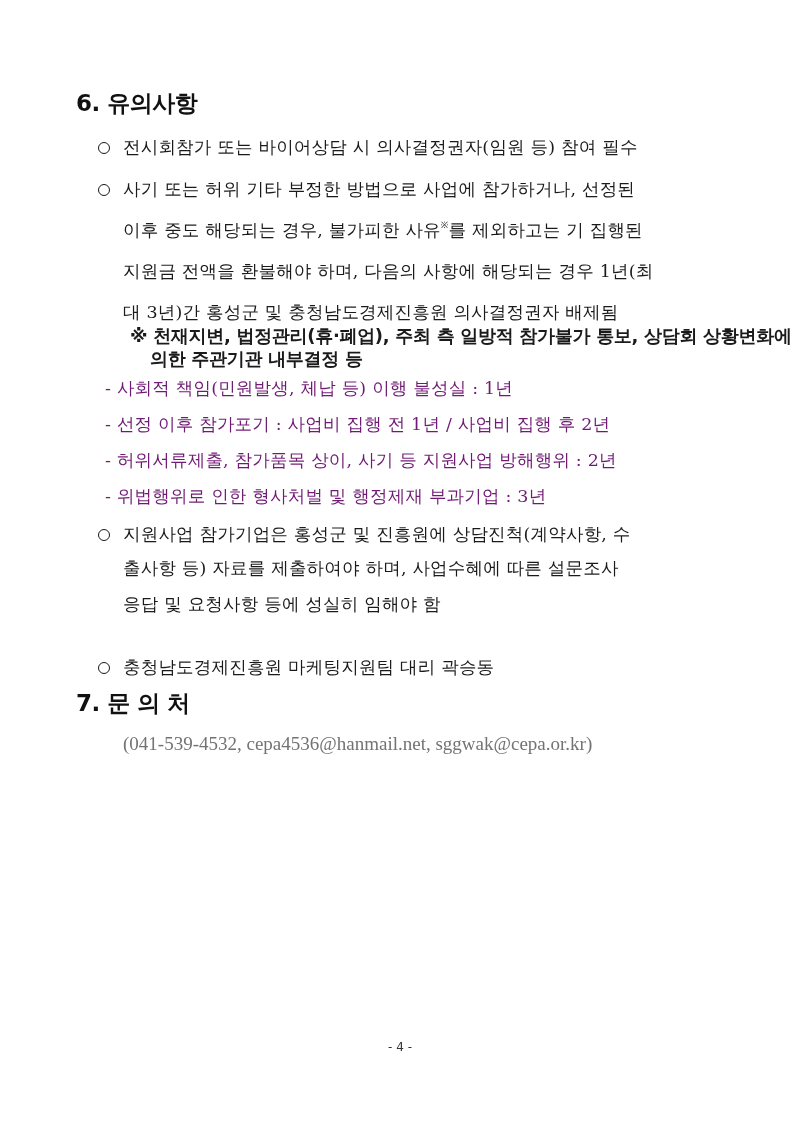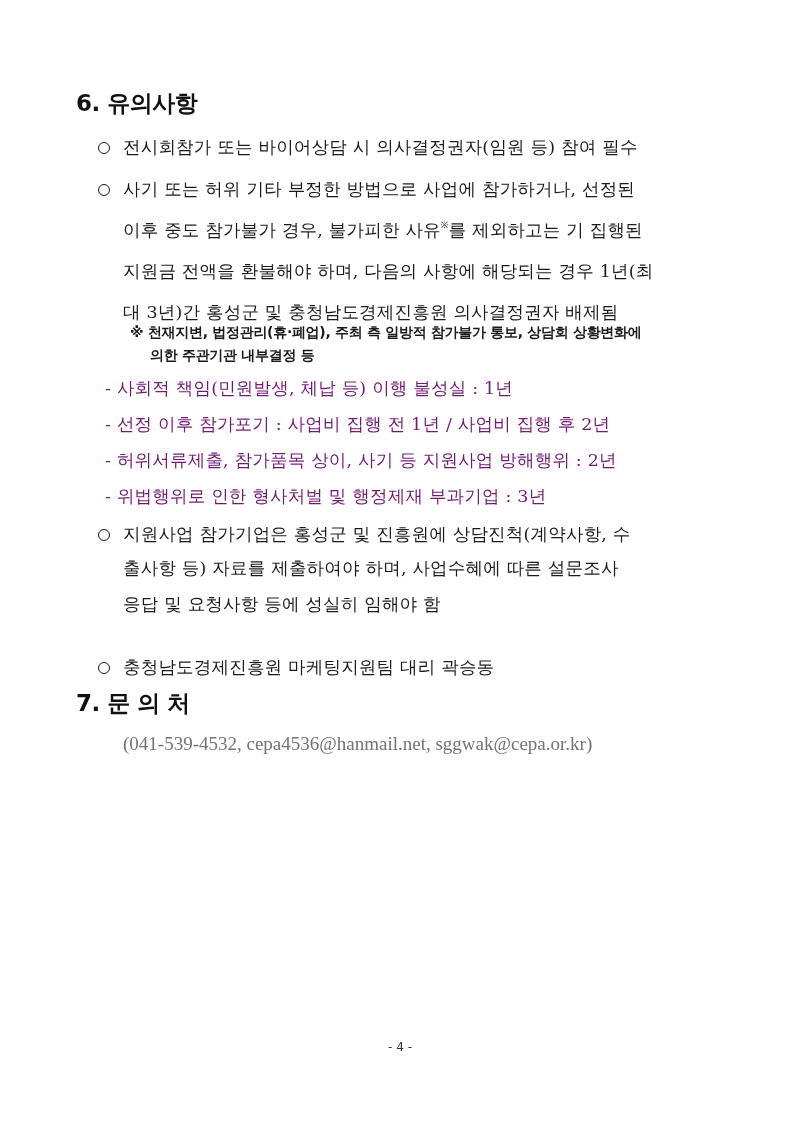--- a/index.html
+++ b/index.html
@@ -45,21 +45,21 @@
       border: 1.8px solid #1a1a1a;
       border-radius: 50%;
       margin-right: 13px;
       vertical-align: -1px;
       box-sizing: border-box;
     }
     .note {
       position: absolute;
       font-family: "DejaVu Sans", "Liberation Sans", sans-serif;
       font-weight: bold;
-      font-size: 14px;
+      font-size: 18px;
       white-space: nowrap;
       color: #1a1a1a;
       letter-spacing: -0.3px;
     }
     .dash-line {
       position: absolute;
       font-size: 17.5px;
       white-space: nowrap;
       color: #701a75;
       letter-spacing: 0.2px;
@@ -94,21 +94,21 @@
   <div class="section-title" style="top:88px;">6. 유의사항</div>
 
   <div class="line" style="left:98px; top:135px;">
     <span class="bullet"></span><span>전시회참가 또는 바이어상담 시 의사결정권자(임원 등) 참여 필수</span>
   </div>
 
   <div class="line" style="left:98px; top:177px;">
     <span class="bullet"></span><span>사기 또는 허위 기타 부정한 방법으로 사업에 참가하거나, 선정된</span>
   </div>
   <div class="line" style="left:123px; top:218px;">
-    <span>이후 중도 참가불가 경우, 불가피한 사유</span><sup class="mark">※</sup><span>를 제외하고는 기 집행된</span>
+    <span>이후 중도 해당되는 경우, 불가피한 사유</span><sup class="mark">※</sup><span>를 제외하고는 기 집행된</span>
   </div>
   <div class="line" style="left:123px; top:259px;">지원금 전액을 환불해야 하며, 다음의 사항에 해당되는 경우 1년(최</div>
   <div class="line" style="left:123px; top:300px;">대 3년)간 홍성군 및 충청남도경제진흥원 의사결정권자 배제됨</div>
 
   <div class="note" style="left:130px; top:324px;">※ 천재지변, 법정관리(휴·폐업), 주최 측 일방적 참가불가 통보, 상담회 상황변화에</div>
   <div class="note" style="left:150px; top:347px;">의한 주관기관 내부결정 등</div>
 
   <div class="dash-line" style="left:105px; top:376px;">- 사회적 책임(민원발생, 체납 등) 이행 불성실 : 1년</div>
   <div class="dash-line" style="left:105px; top:412px;">- 선정 이후 참가포기 : 사업비 집행 전 1년 / 사업비 집행 후 2년</div>
   <div class="dash-line" style="left:105px; top:448px;">- 허위서류제출, 참가품목 상이, 사기 등 지원사업 방해행위 : 2년</div>

